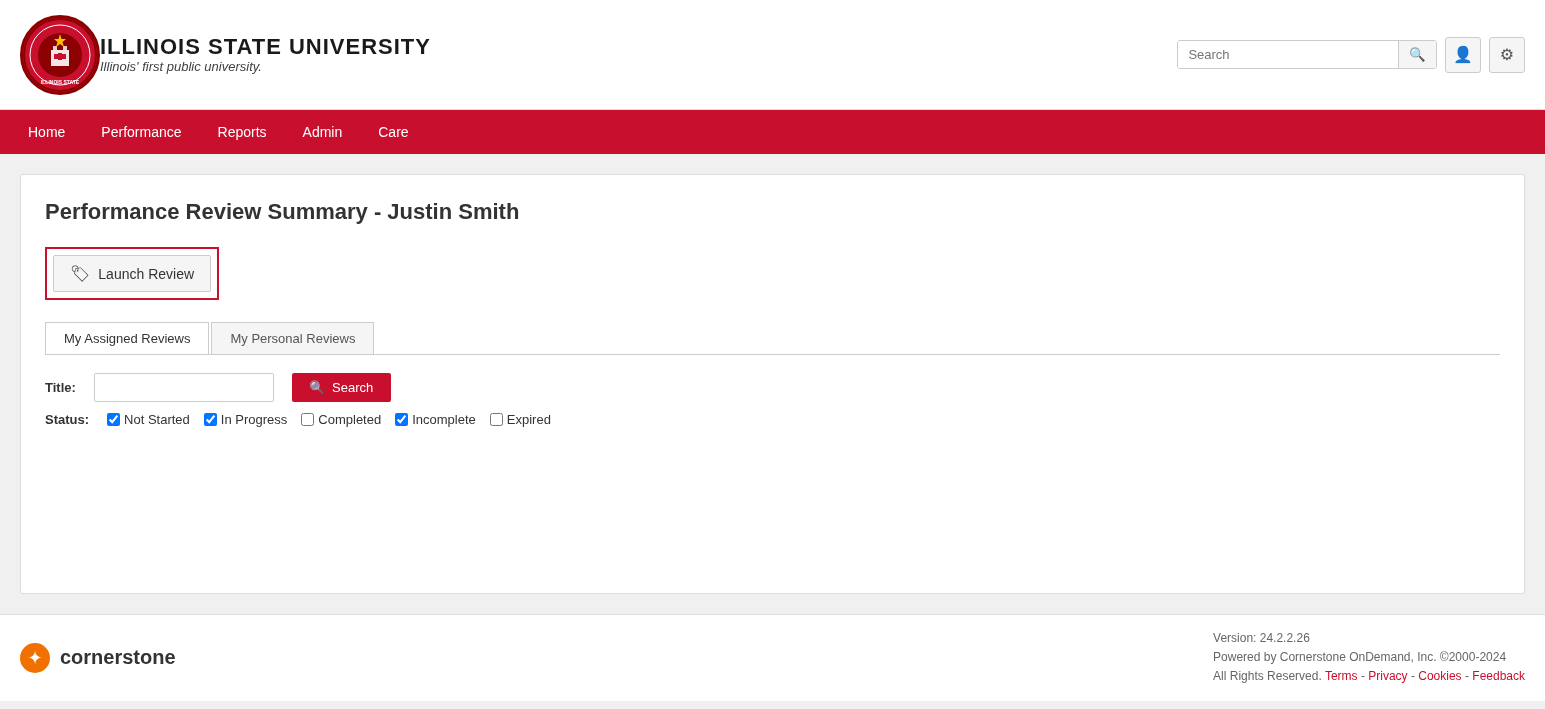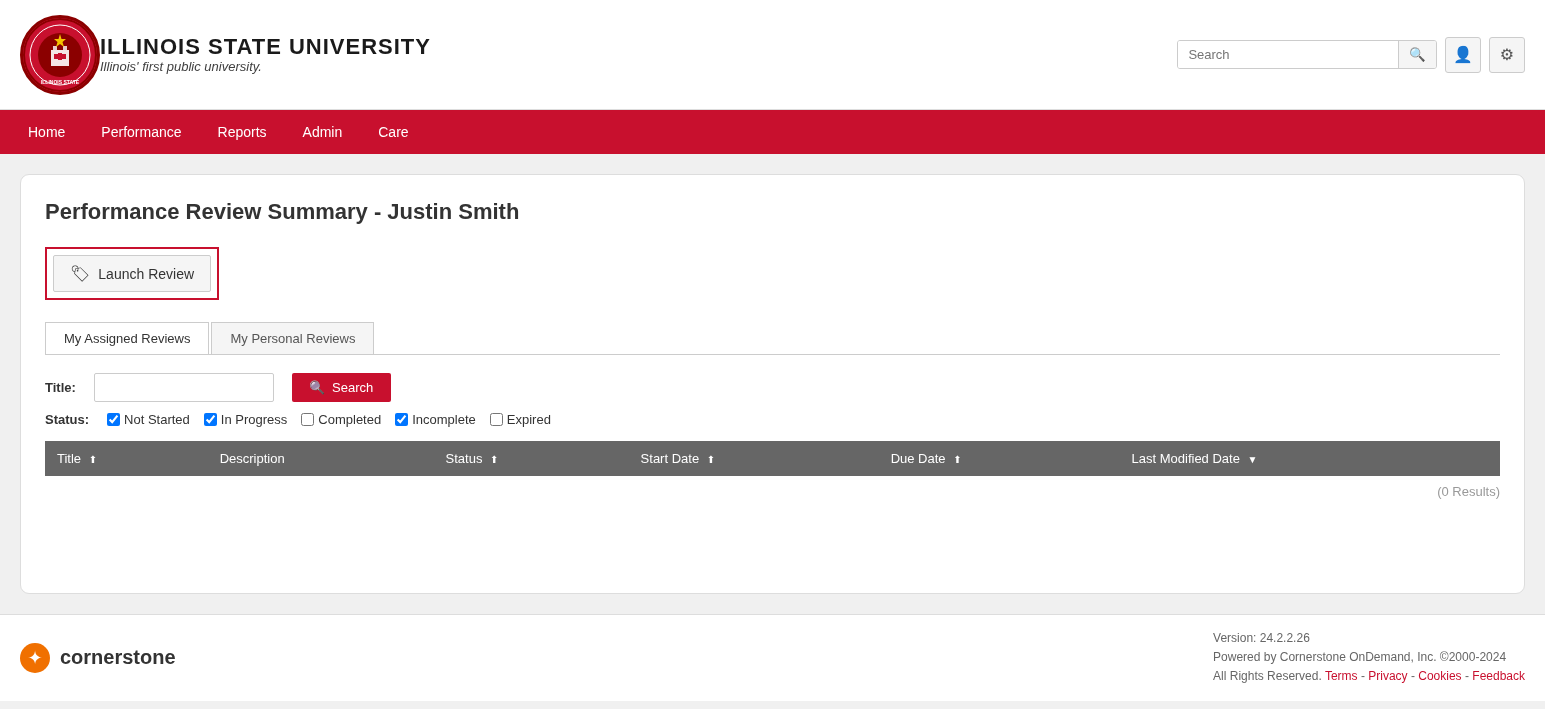--- a/index.html
+++ b/index.html
@@ -107,21 +107,21 @@
       display: inline-block;
     }
 
     
     .main-container {
       padding: 20px;
     }
     .content-panel {
       background: #fff;
       border: 1px solid #ddd;
-      border-radius: 9px;
+      border-radius: 3px;
       padding: 24px;
       min-height: 420px;
     }
     .page-title {
       font-size: 22px;
       font-weight: bold;
       color: #333;
       margin-bottom: 22px;
     }
 
@@ -389,35 +389,20 @@
           </label>
           <label class="checkbox-item">
             <input type="checkbox" style=""> 
               <span>Expired</span>
           </label>
         </div>
       </div>
     </div>
 
     
-    <table class="results-table">
-      <thead>
-        <tr>
-          <th>Title <span class="sort-icon">⬆</span></th>
-          <th>Description</th>
-          <th>Status <span class="sort-icon">⬆</span></th>
-          <th>Start Date <span class="sort-icon">⬆</span></th>
-          <th>Due Date <span class="sort-icon">⬆</span></th>
-          <th>Last Modified Date <span class="sort-icon">▼</span></th>
-        </tr>
-      </thead>
-      <tbody id="results-tbody">
-      </tbody>
-    </table>
-    <div class="results-count">(0 Results)</div>
   </div>
 </div>
 
 <div class="footer">
   <div class="footer-logo">
     <div class="cornerstone-star">✦</div>
     <span class="cornerstone-text">cornerstone</span>
   </div>
   <div class="footer-right">
     <div>Version: 24.2.2.26</div>

